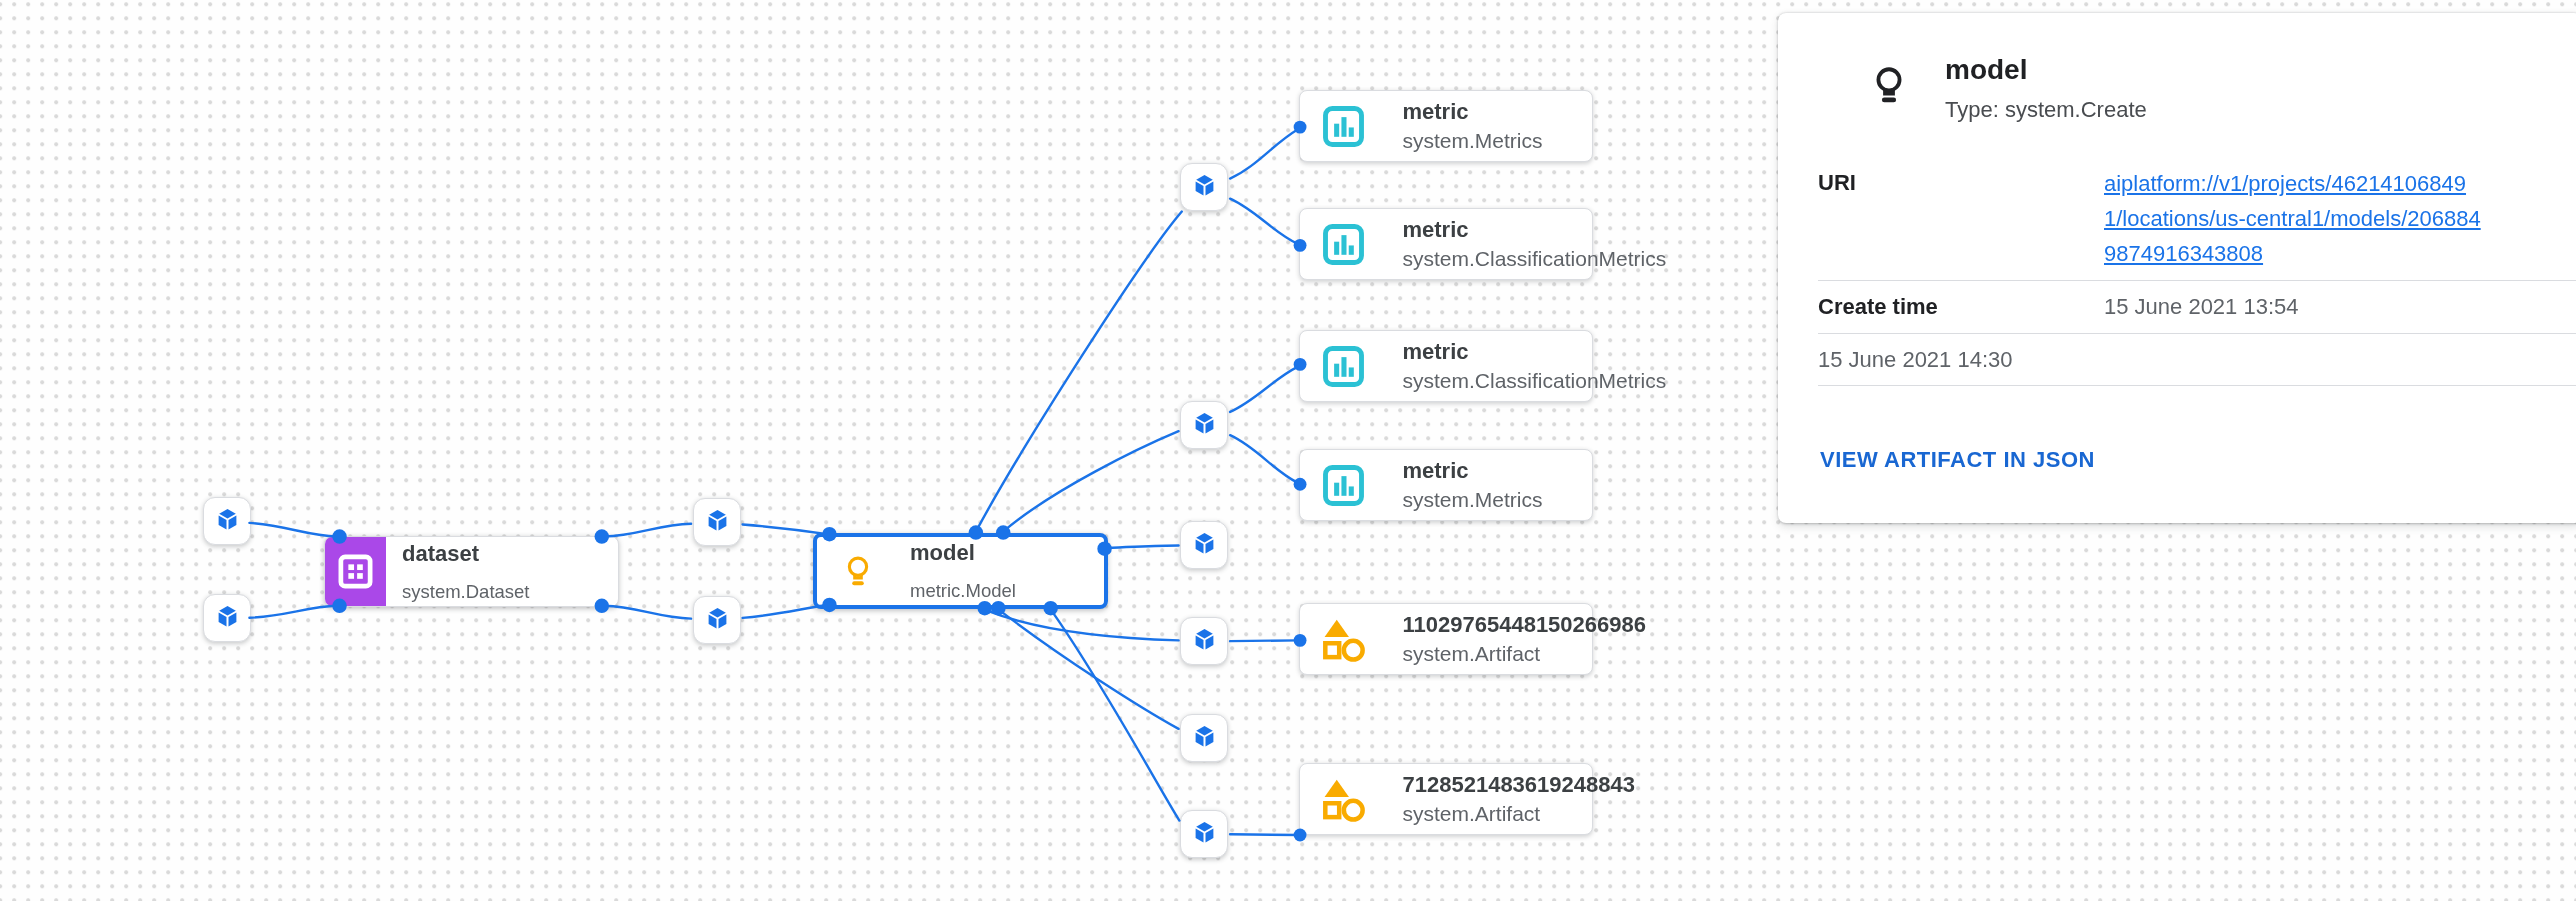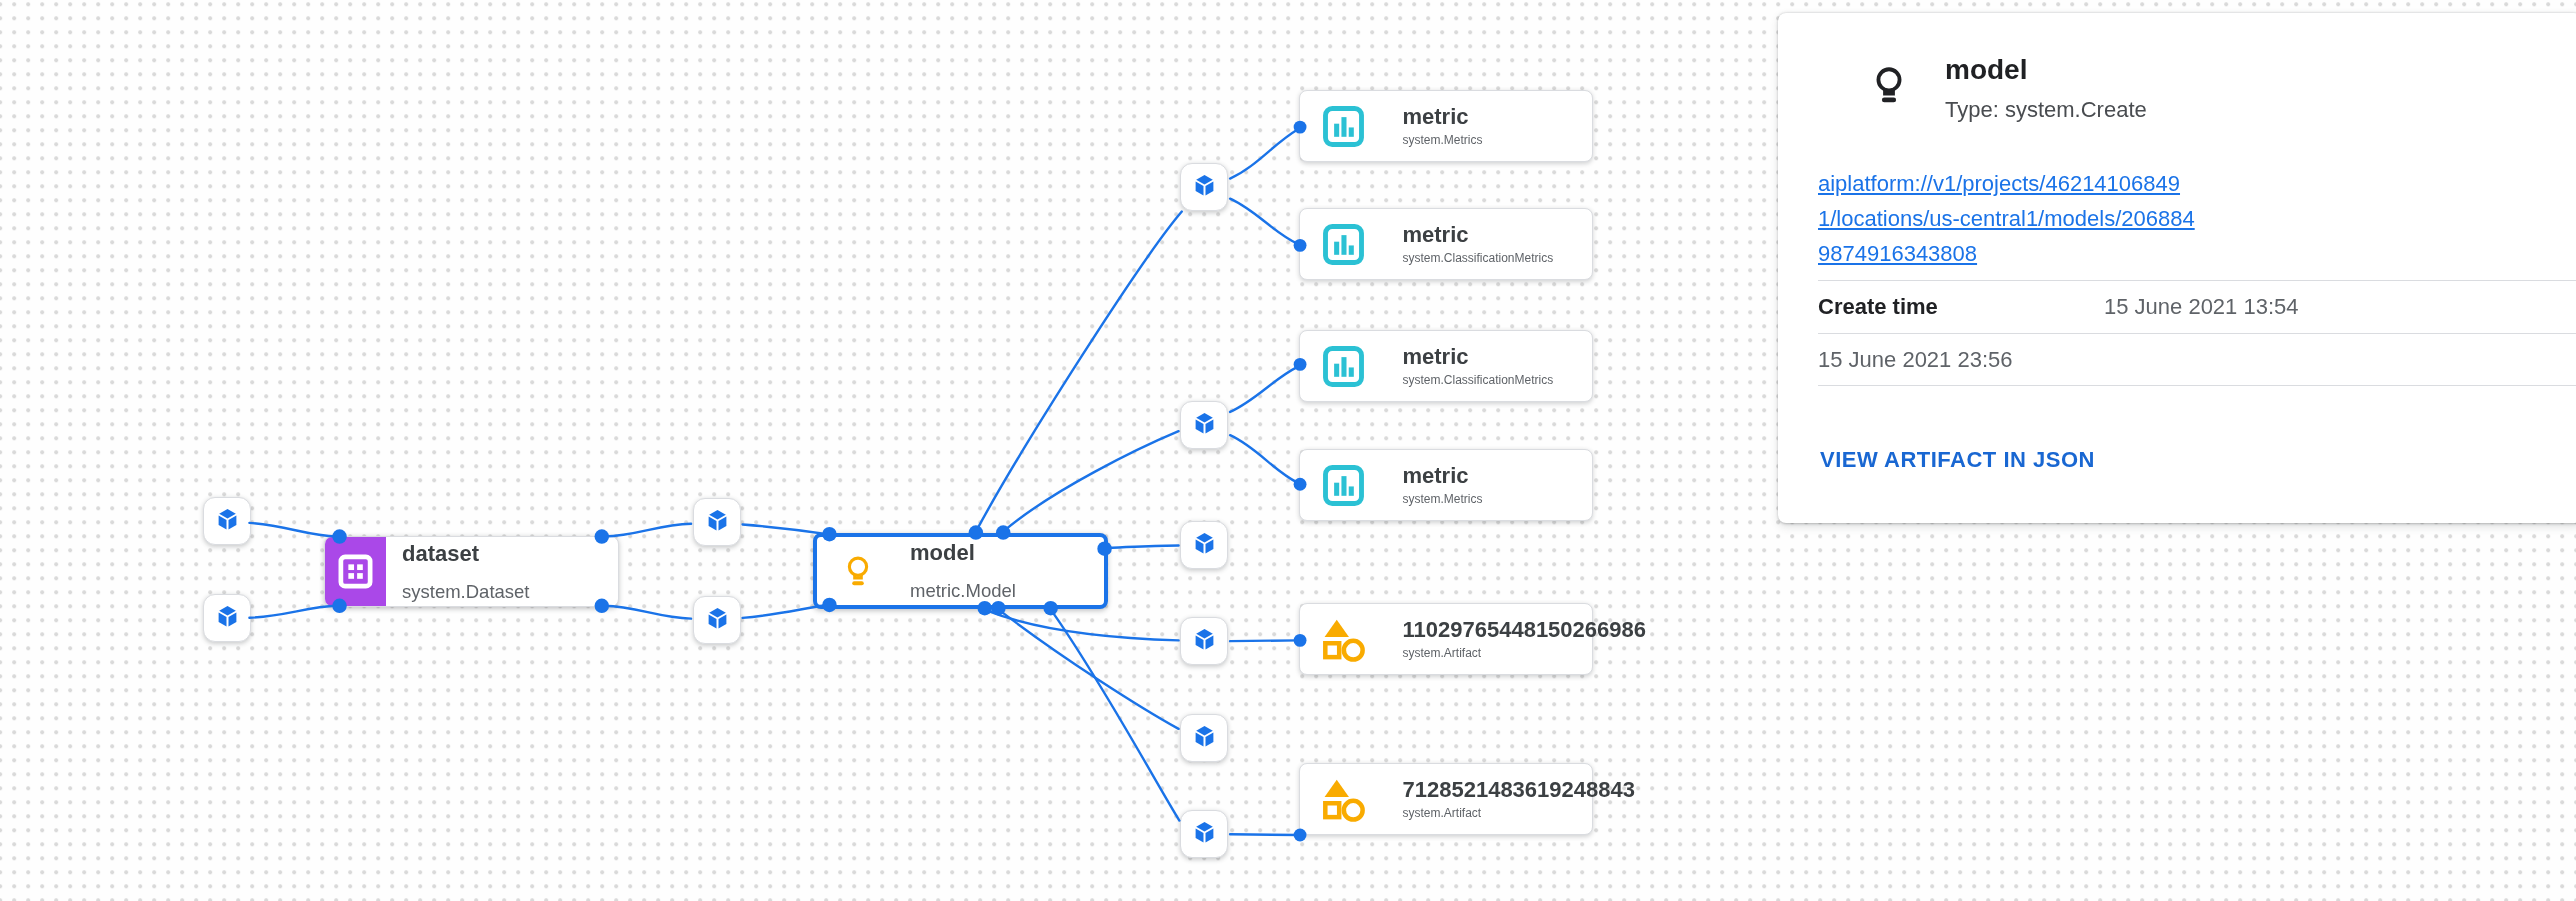--- a/index.html
+++ b/index.html
@@ -16,21 +16,21 @@
 
   
   .card{
     position:absolute;z-index:3;background:#fff;border:0.8px solid #dadce0;border-radius:8px;
     box-shadow:0 1.6px 4px rgba(60,64,67,.22);display:flex;align-items:center;
     width:294px;height:72px;box-sizing:border-box;padding-left:21px;
   }
   .card .ic{flex:0 0 auto;margin-right:22.5px;display:flex;align-items:center;}
   .card .txt{display:flex;flex-direction:column;line-height:1.15;margin-left:14px;}
   .card .t1{font-size:22px;font-weight:600;color:#3c4043;margin-bottom:4.8px;}
-  .card .t2{font-size:12px;color:#5f6368;}
+  .card .t2{font-size:21px;color:#5f6368;}
 
   
   .m1{left:1299px;top:90px;}  .m2{left:1299px;top:208px;}
   .m3{left:1299px;top:330px;}  .m4{left:1299px;top:449px;}
   .a1{left:1299px;top:603px;}  .a2{left:1299px;top:763px;}
 
   
   .dataset{
     position:absolute;z-index:3;left:324px;top:536px;width:295px;height:71px;box-sizing:border-box;
     background:#fff;border:0.8px solid #dadce0;border-radius:8px;
@@ -302,29 +302,30 @@
       <span class="ic"><svg width="42" height="64" viewBox="0 0 52 80">
             <use href="#sym-bulb"></use>
           </svg></span>
       <div>
         <div class="panel-title">model</div>
         <div class="panel-type">Type: system.Create</div>
       </div>
     </div>
     <div class="meta">
       <div class="meta-row">
+        <div class="meta-label">URI</div>
         <div class="meta-value">
             <a href="#" class="uri-link">aiplatform://v1/projects/462141068491/locations/us-central1/models/2068849874916343808</a>
           </div>
       </div>
       <div class="meta-row">
         <div class="meta-label">Create time</div>
         <div class="meta-value">15 June 2021 13:54</div>
       </div>
       <div class="meta-row">
-        <div class="meta-value">15 June 2021 23:56</div>
+        <div class="meta-value">15 June 2021 14:30</div>
       </div>
     </div>
     <a href="#" class="panel-action">VIEW ARTIFACT IN JSON</a>
   </aside>
 
 </div>
 
 
 </body></html>

